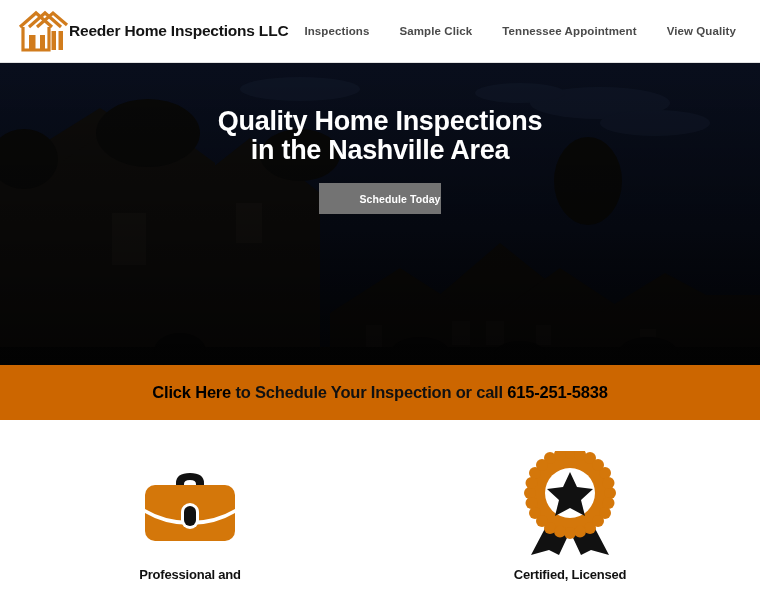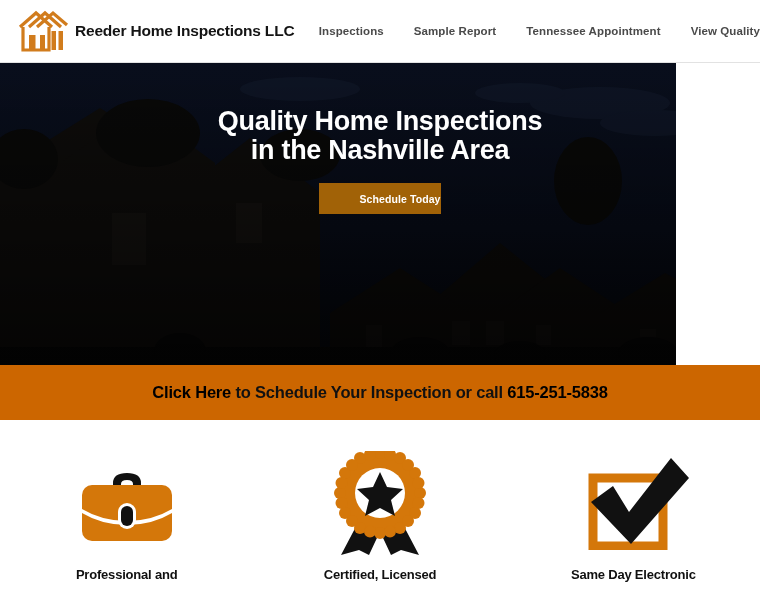--- a/index.html
+++ b/index.html
@@ -16,50 +16,50 @@
     width: 760px; height: 63px;
     background: #ffffff;
     display: flex;
     align-items: center;
     border-bottom: 1px solid #e2e2e2;
   }
   .brand {
     display: flex;
     align-items: center;
     margin-left: 17px;
-    gap: 6px;
   }
   .logo-mark { width: 52px; height: 44px; display: block; flex: 0 0 auto; }
   .brand-name {
     font-size: 15.5px;
     font-weight: bold;
     color: #141414;
     letter-spacing: -0.2px;
     white-space: nowrap;
     font-family: "Liberation Sans", sans-serif;
   }
   .nav {
     margin-left: auto;
+    margin-right: 24px;
     display: flex;
     align-items: center;
     gap: 30px;
   }
   .nav-item {
     font-size: 11.5px;
     font-weight: bold;
     color: #4a4a4a;
     white-space: nowrap;
     cursor: pointer;
     letter-spacing: .1px;
   }
 
   
   .hero {
     position: relative;
-    width: 676px; height: 302px;
+    width: 760px; height: 302px;
     background: #0a1020;
     overflow: hidden;
   }
   .hero-bg { position: absolute; inset: 0; }
   .hero-bg svg { display: block; width: 760px; height: 302px; }
   .hero-inner {
     position: relative;
     z-index: 3;
     width: 760px; height: 302px;
     display: flex;
@@ -79,21 +79,21 @@
   .hero-sub {
     margin-top: 21px;
     width: 282px;
     text-align: center;
     color: #b9bcc4;
     font-size: 10.5px;
     line-height: 20.5px;
   }
   .hero-cta {
     margin-top: 18px;
-    background: #a16207;
+    background: #737373;
     color: #ffffff;
     border: none;
     width: 122px; height: 31px;
     font-size: 10.5px;
     font-weight: bold;
     font-family: "Liberation Sans", sans-serif;
     cursor: pointer;
     letter-spacing: .1px;
     padding-left: 40px;
   }
@@ -165,21 +165,21 @@
         <rect x="23" y="26" width="5" height="15" fill="#d17c1d"></rect>
         <rect x="34.5" y="22" width="4.5" height="19" fill="#d17c1d"></rect>
         <rect x="41.5" y="22" width="4.5" height="19" fill="#d17c1d"></rect>
       </svg>
     </span>
     <span class="brand-name">Reeder Home Inspections LLC</span>
   </div>
 
   <nav class="nav">
     <span class="nav-item">Inspections</span>
-    <span class="nav-item">Sample Report</span>
+    <span class="nav-item">Sample Click</span>
     <span class="nav-item">Tennessee Appointment</span>
     <span class="nav-item">View Quality</span>
   </nav>
 </div>
 
 <section class="hero">
   <div class="hero-bg">
     <svg viewBox="0 0 760 302" preserveAspectRatio="none" aria-hidden="true">
       <defs>
         <linearGradient id="sky" x1="0" y1="0" x2="0" y2="1">
@@ -305,23 +305,14 @@
               <circle cx="43" cy="3.5" r="6"></circle>
           </g>
         </g>
         <circle cx="53" cy="42" r="25" fill="#ffffff"></circle>
         <path d="M53 21 L60 36 L76 38 L64 49 L68 65 L53 57 L38 65 L42 49 L30 38 L46 36 Z" fill="#111111"></path>
       </svg>
     </div>
     <div class="feature-title">Certified, Licensed</div>
   </div>
 
-  <div class="feature">
-    <div class="feature-icon">
-      <svg width="112" height="94" viewBox="0 0 112 94" aria-hidden="true">
-        <rect x="16" y="22" width="70" height="68" fill="none" stroke="#d4770a" stroke-width="9"></rect>
-        <path d="M14 46 L36 30 L52 56 L94 2 L112 22 L54 88 Z" fill="#111111"></path>
-      </svg>
-    </div>
-    <div class="feature-title">Same Day Electronic</div>
-  </div>
 
 </div>
 
 </body></html>

